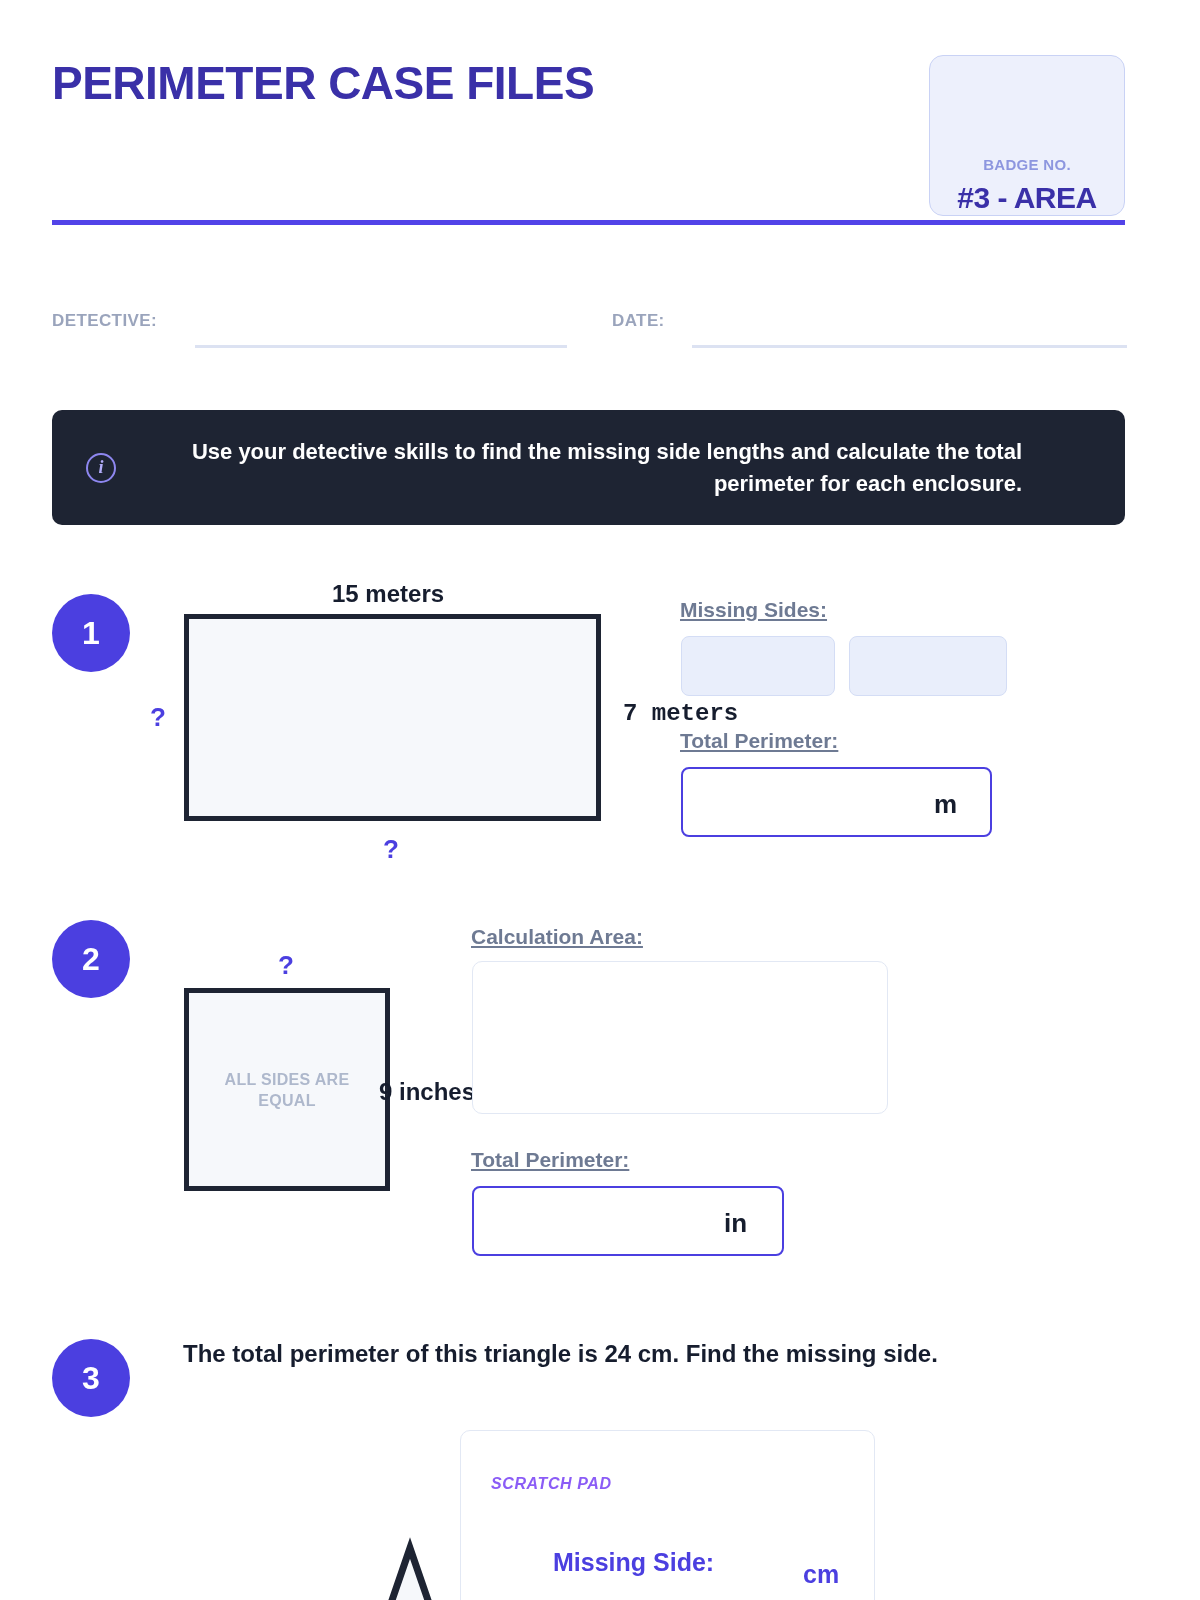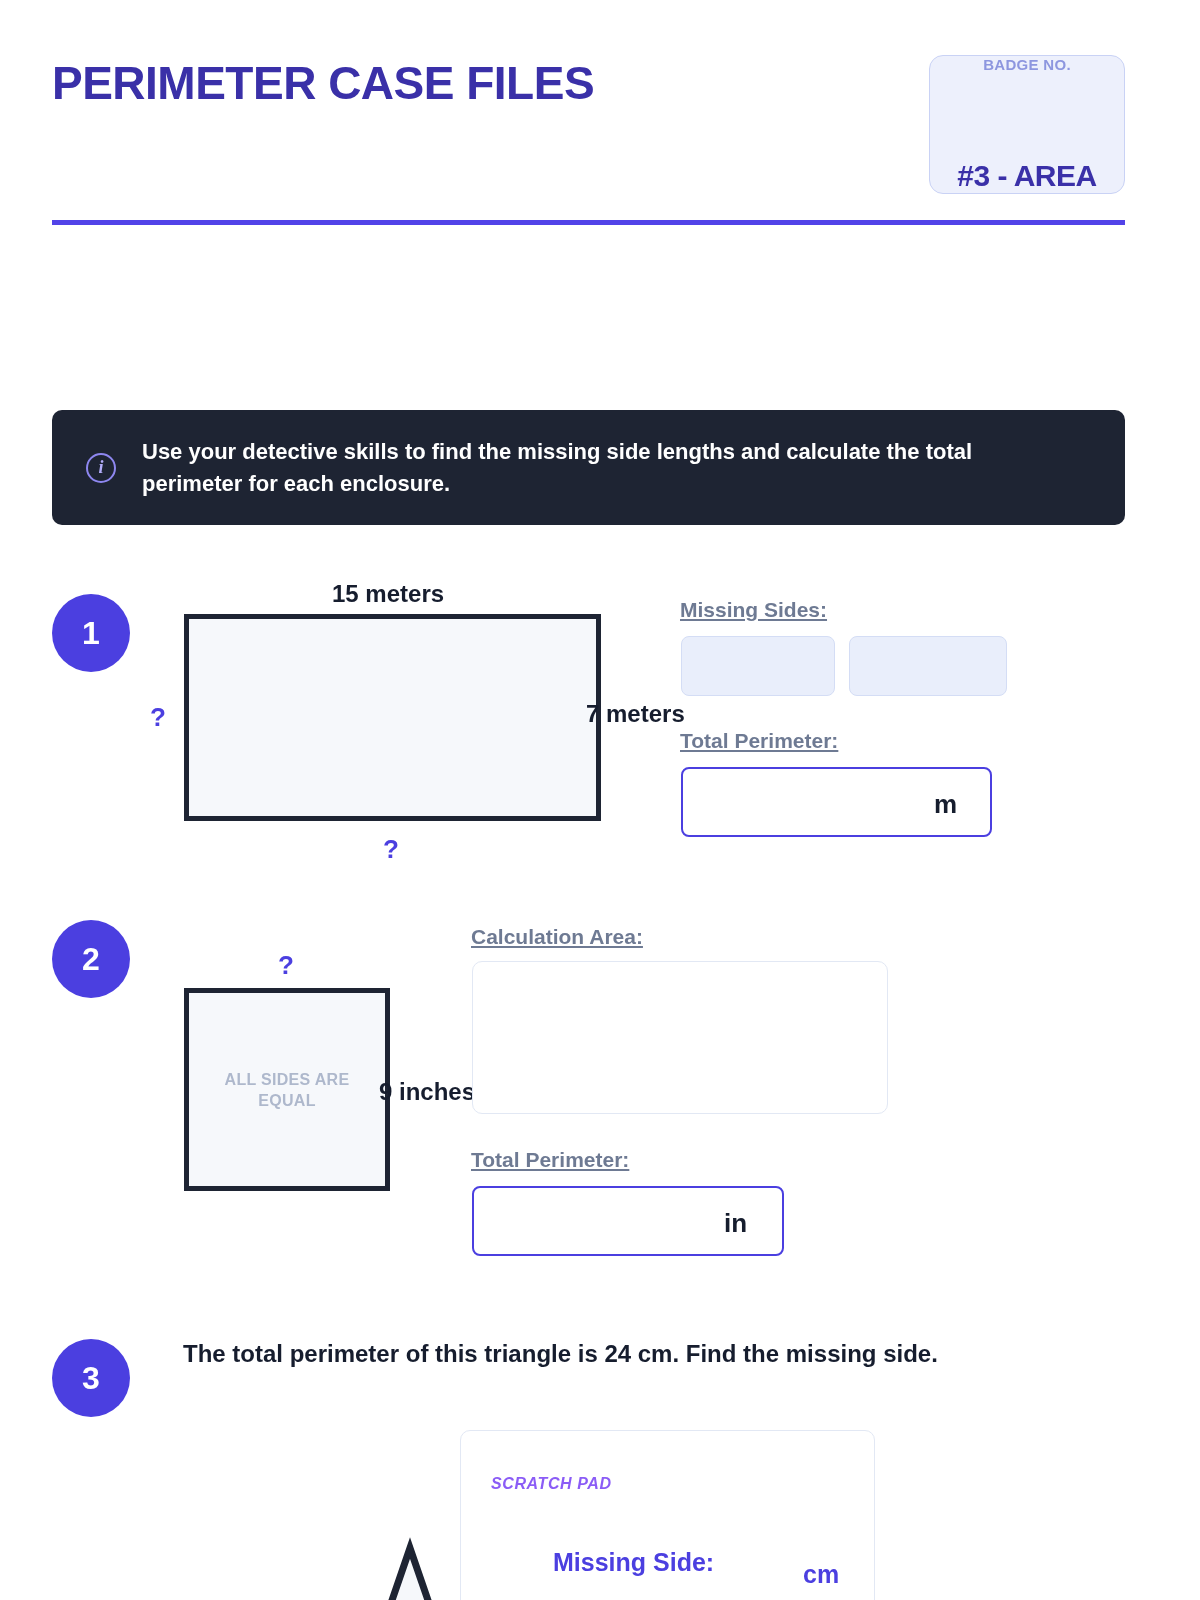--- a/index.html
+++ b/index.html
@@ -42,28 +42,28 @@
     font-style: italic;
     color: #4B3FE0;
     white-space: nowrap;
   }
 
   .badge {
     position: absolute;
     left: 877px;
     top: -5px;
     width: 196px;
-    height: 139px;
+    height: 161px;
     background: #EDF0FC;
     border: 1.5px solid #C9D2F5;
     border-radius: 14px;
     display: flex;
     flex-direction: column;
     align-items: center;
-    justify-content: space-between;
+    justify-content: flex-end;
     gap: 8px;
   }
   .badge-label {
     font-size: 15px;
     font-weight: 800;
     color: #8D96DF;
     letter-spacing: 0.3px;
   }
   .badge-value {
     font-size: 30px;
@@ -133,20 +133,21 @@
     font-family: "Liberation Serif", serif;
     font-style: italic;
     color: #B3ADFA;
   }
   .callout-text {
     font-size: 22px;
     font-weight: 600;
     color: #FFFFFF;
     line-height: 1.42;
     max-width: 880px;
+    text-align: right;
   }
 
   
   .num-badge {
     position: absolute;
     width: 78px;
     height: 78px;
     border-radius: 50%;
     background: #4B3FE0;
     color: #FFFFFF;
@@ -282,33 +283,40 @@
     <div class="title">PERIMETER CASE FILES</div>
 
     <div class="badge">
       <div class="badge-label">BADGE NO.</div>
       <div class="badge-value">#3 - AREA</div>
     </div>
   </div>
 
   <div class="rule"></div>
 
+  <div class="meta-row">
+    <div class="meta-label" style="left:0;">DETECTIVE:</div>
+    <div class="meta-line" style="left:143px; width:372px;"></div>
+
+    <div class="meta-label" style="left:560px;">DATE:</div>
+    <div class="meta-line" style="left:640px; width:435px;"></div>
+  </div>
 
   <div class="callout">
     <div class="info-icon">i</div>
     <div class="callout-text">Use your detective skills to find the missing side lengths and calculate the total perimeter for each enclosure.</div>
   </div>
 
   <div>
     <div class="num-badge" style="left:52px; top:594px;">1</div>
 
     <div class="dim" style="left:332px; top:580px;">15 meters</div>
     <div class="shape" style="left:184px; top:614px; width:417px; height:207px;"></div>
     <div class="qmark" style="left:150px; top:702px;">?</div>
-    <div class="dim" style="left:586px; top:700px;">7 meters</div>
+    <div class="dim" style="left:623px; top:700px;font-family:Liberation Mono, monospace;">7 meters</div>
     <div class="qmark" style="left:383px; top:834px;">?</div>
 
     <div class="field-label" style="left:680px; top:598px;">Missing Sides:</div>
     <div class="blank-box" style="left:681px; top:636px; width:154px; height:60px;"></div>
     <div class="blank-box" style="left:849px; top:636px; width:158px; height:60px;"></div>
 
     <div class="field-label" style="left:680px; top:729px;">Total Perimeter:</div>
     <div class="answer-box" style="left:681px; top:767px; width:311px; height:70px;"></div>
     <div class="unit" style="left:934px; top:789px;">m</div>
   </div>

